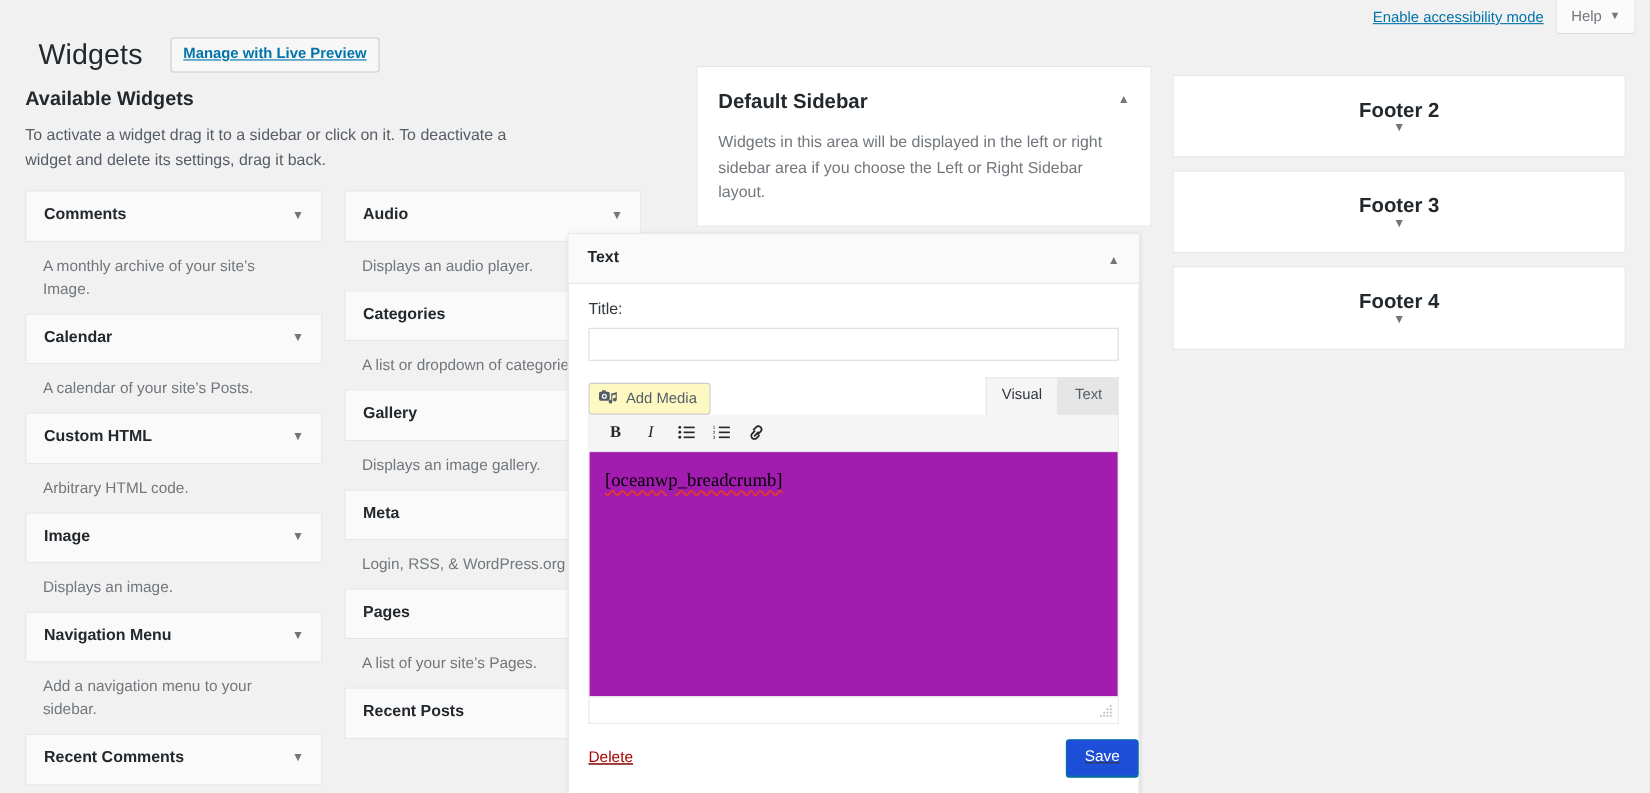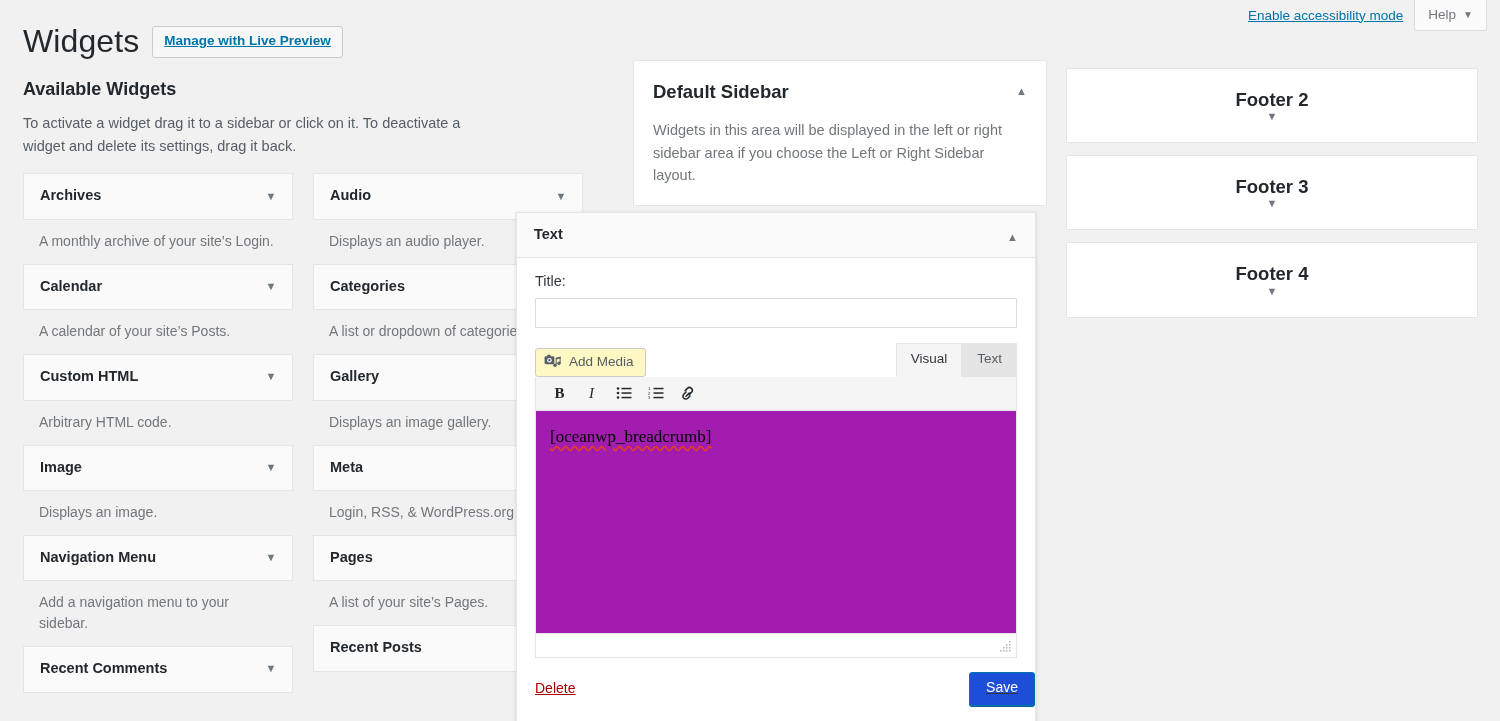--- a/index.html
+++ b/index.html
@@ -34,22 +34,22 @@
     white-space: nowrap;
   }
   .caret-tiny { font-size: 10px; line-height: 1; }
 
   
   .page-head {
     position: absolute; left: 23px; top: 21px;
     display: flex; align-items: center; gap: 13px;
   }
   .page-title {
-    font-size: 32px; font-weight: 400; color: #23282d;
-    line-height: 1.3; margin: 0; letter-spacing: .1px;
+    font-size: 26px; font-weight: 400; color: #23282d;
+    line-height: 1.3; margin: 12px; letter-spacing: .1px;
   }
   .live-preview-btn {
     background: #f7f7f7; border: 1px solid #ccc;
     border-radius: 3px;
     color: #0073aa; font-size: 13.5px; font-weight: bold;
     padding: 5px 11px 6px 11px; white-space: nowrap;
     line-height: 1.4;
   }
 
   
@@ -249,24 +249,24 @@
     <h1 class="page-title">Widgets</h1>
     <a class="live-preview-btn" href="#">Manage with Live Preview</a>
   </div>
 
   <div class="available">
     <h2 class="section-title">Available Widgets</h2>
     <p class="section-desc">To activate a widget drag it to a sidebar or click on it. To deactivate a widget and delete its settings, drag it back.</p>
     <div class="widget-cols">
       <div class="widget-col" id="col1">
           <div class="widget-box">
-            <span class="wname">Archives</span>
-            <span class="chev">▼</span>
-          </div>
-          <div class="widget-desc">A monthly archive of your site’s Login.</div>
+            <span class="wname">Comments</span>
+            <span class="chev">▼</span>
+          </div>
+          <div class="widget-desc">A monthly archive of your site’s Image.</div>
           <div class="widget-box">
             <span class="wname">Calendar</span>
             <span class="chev">▼</span>
           </div>
           <div class="widget-desc">A calendar of your site’s Posts.</div>
           <div class="widget-box">
             <span class="wname">Custom HTML</span>
             <span class="chev">▼</span>
           </div>
           <div class="widget-desc">Arbitrary HTML code.</div>

